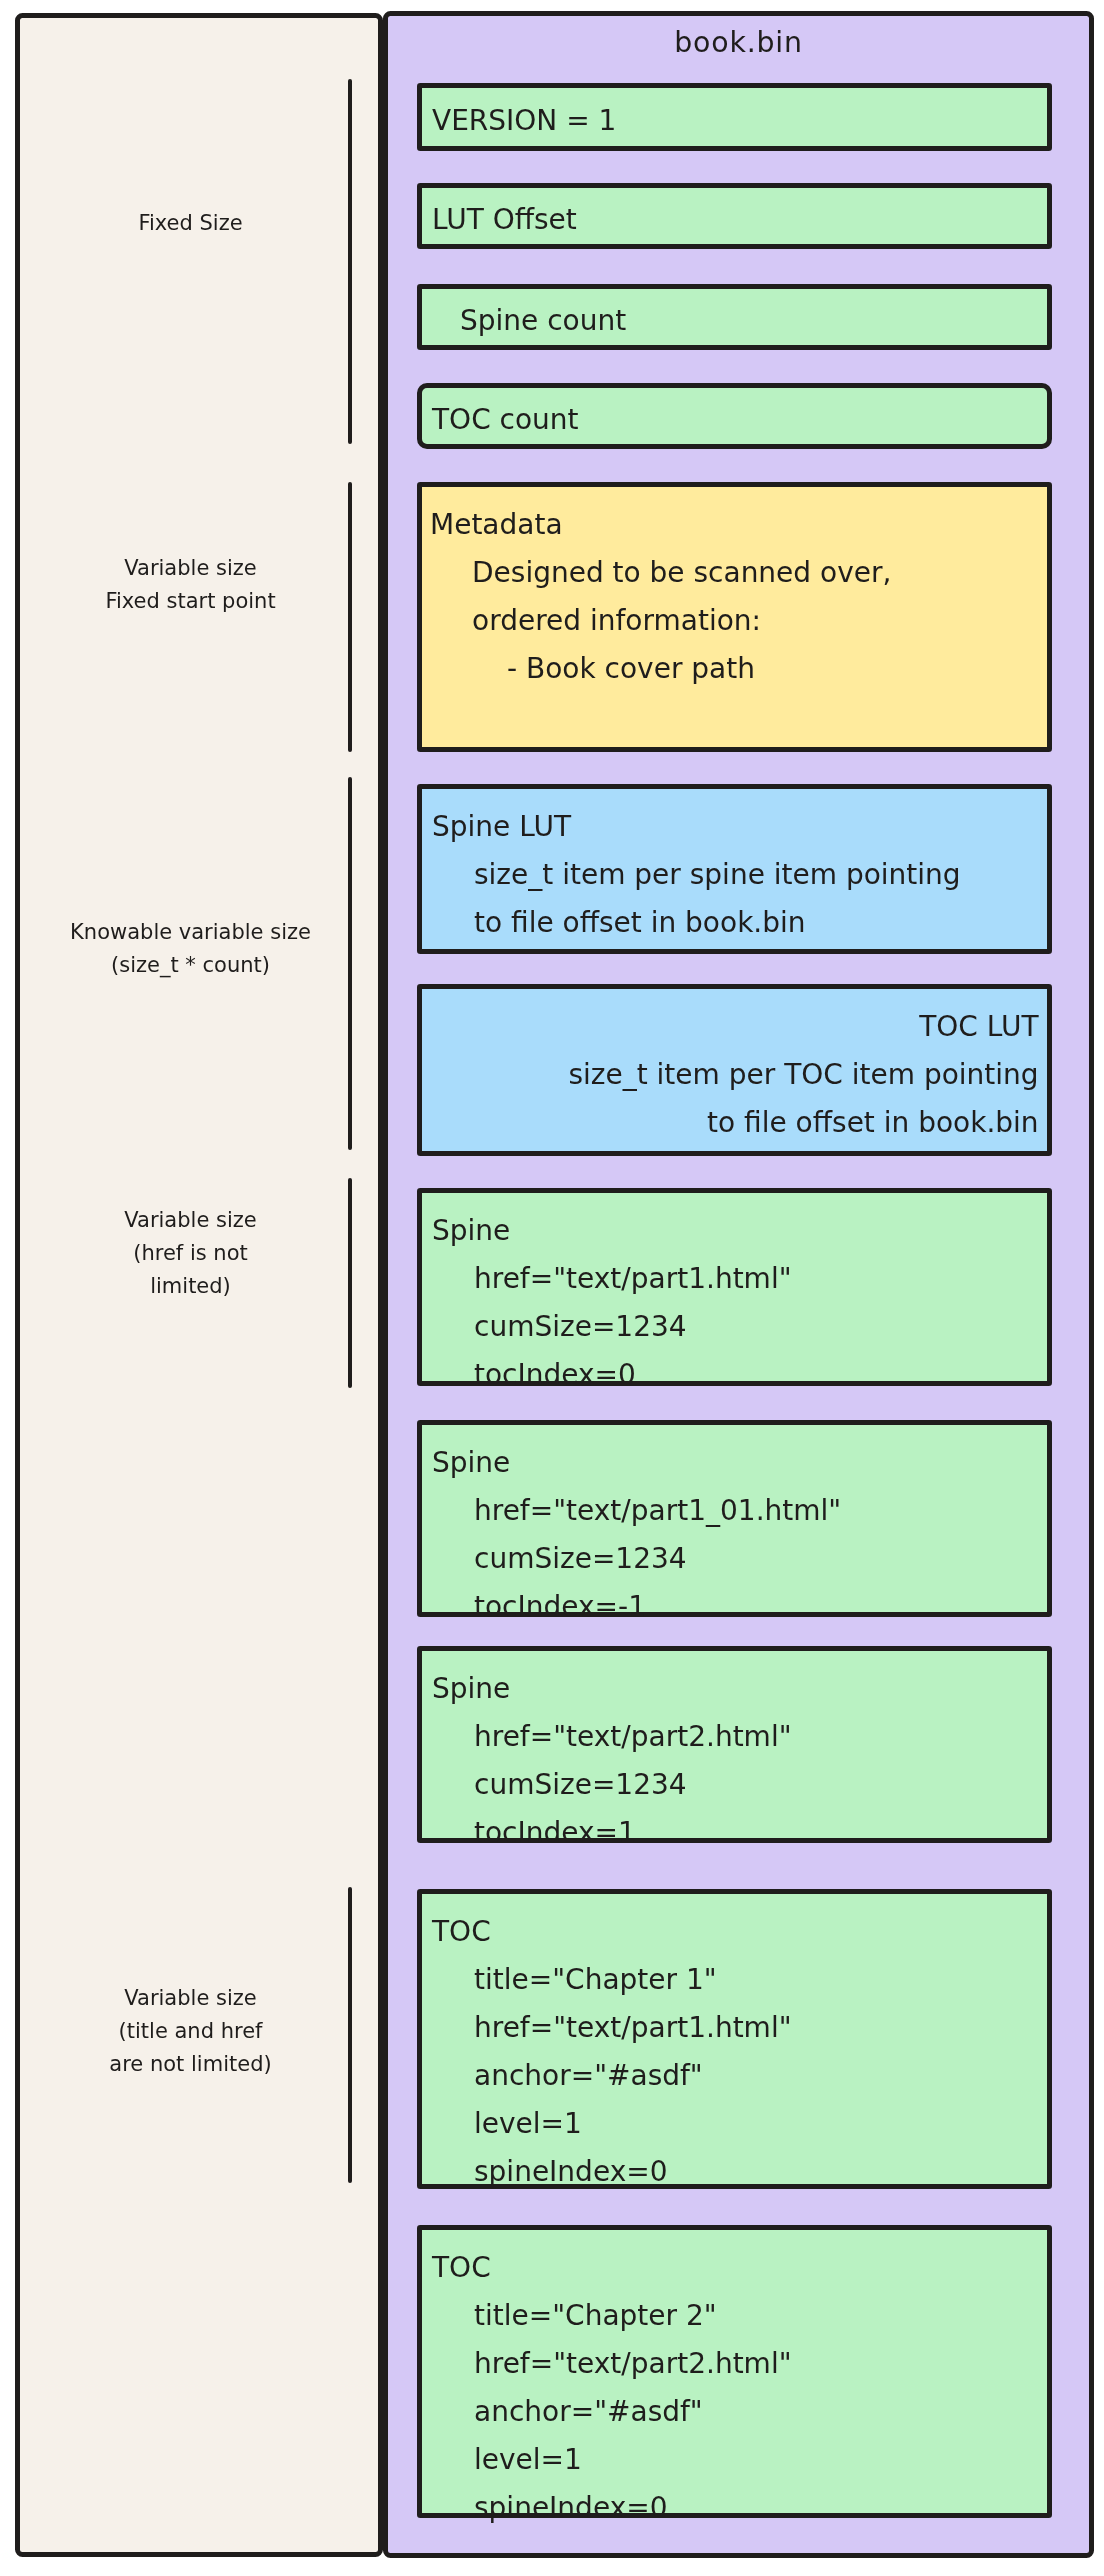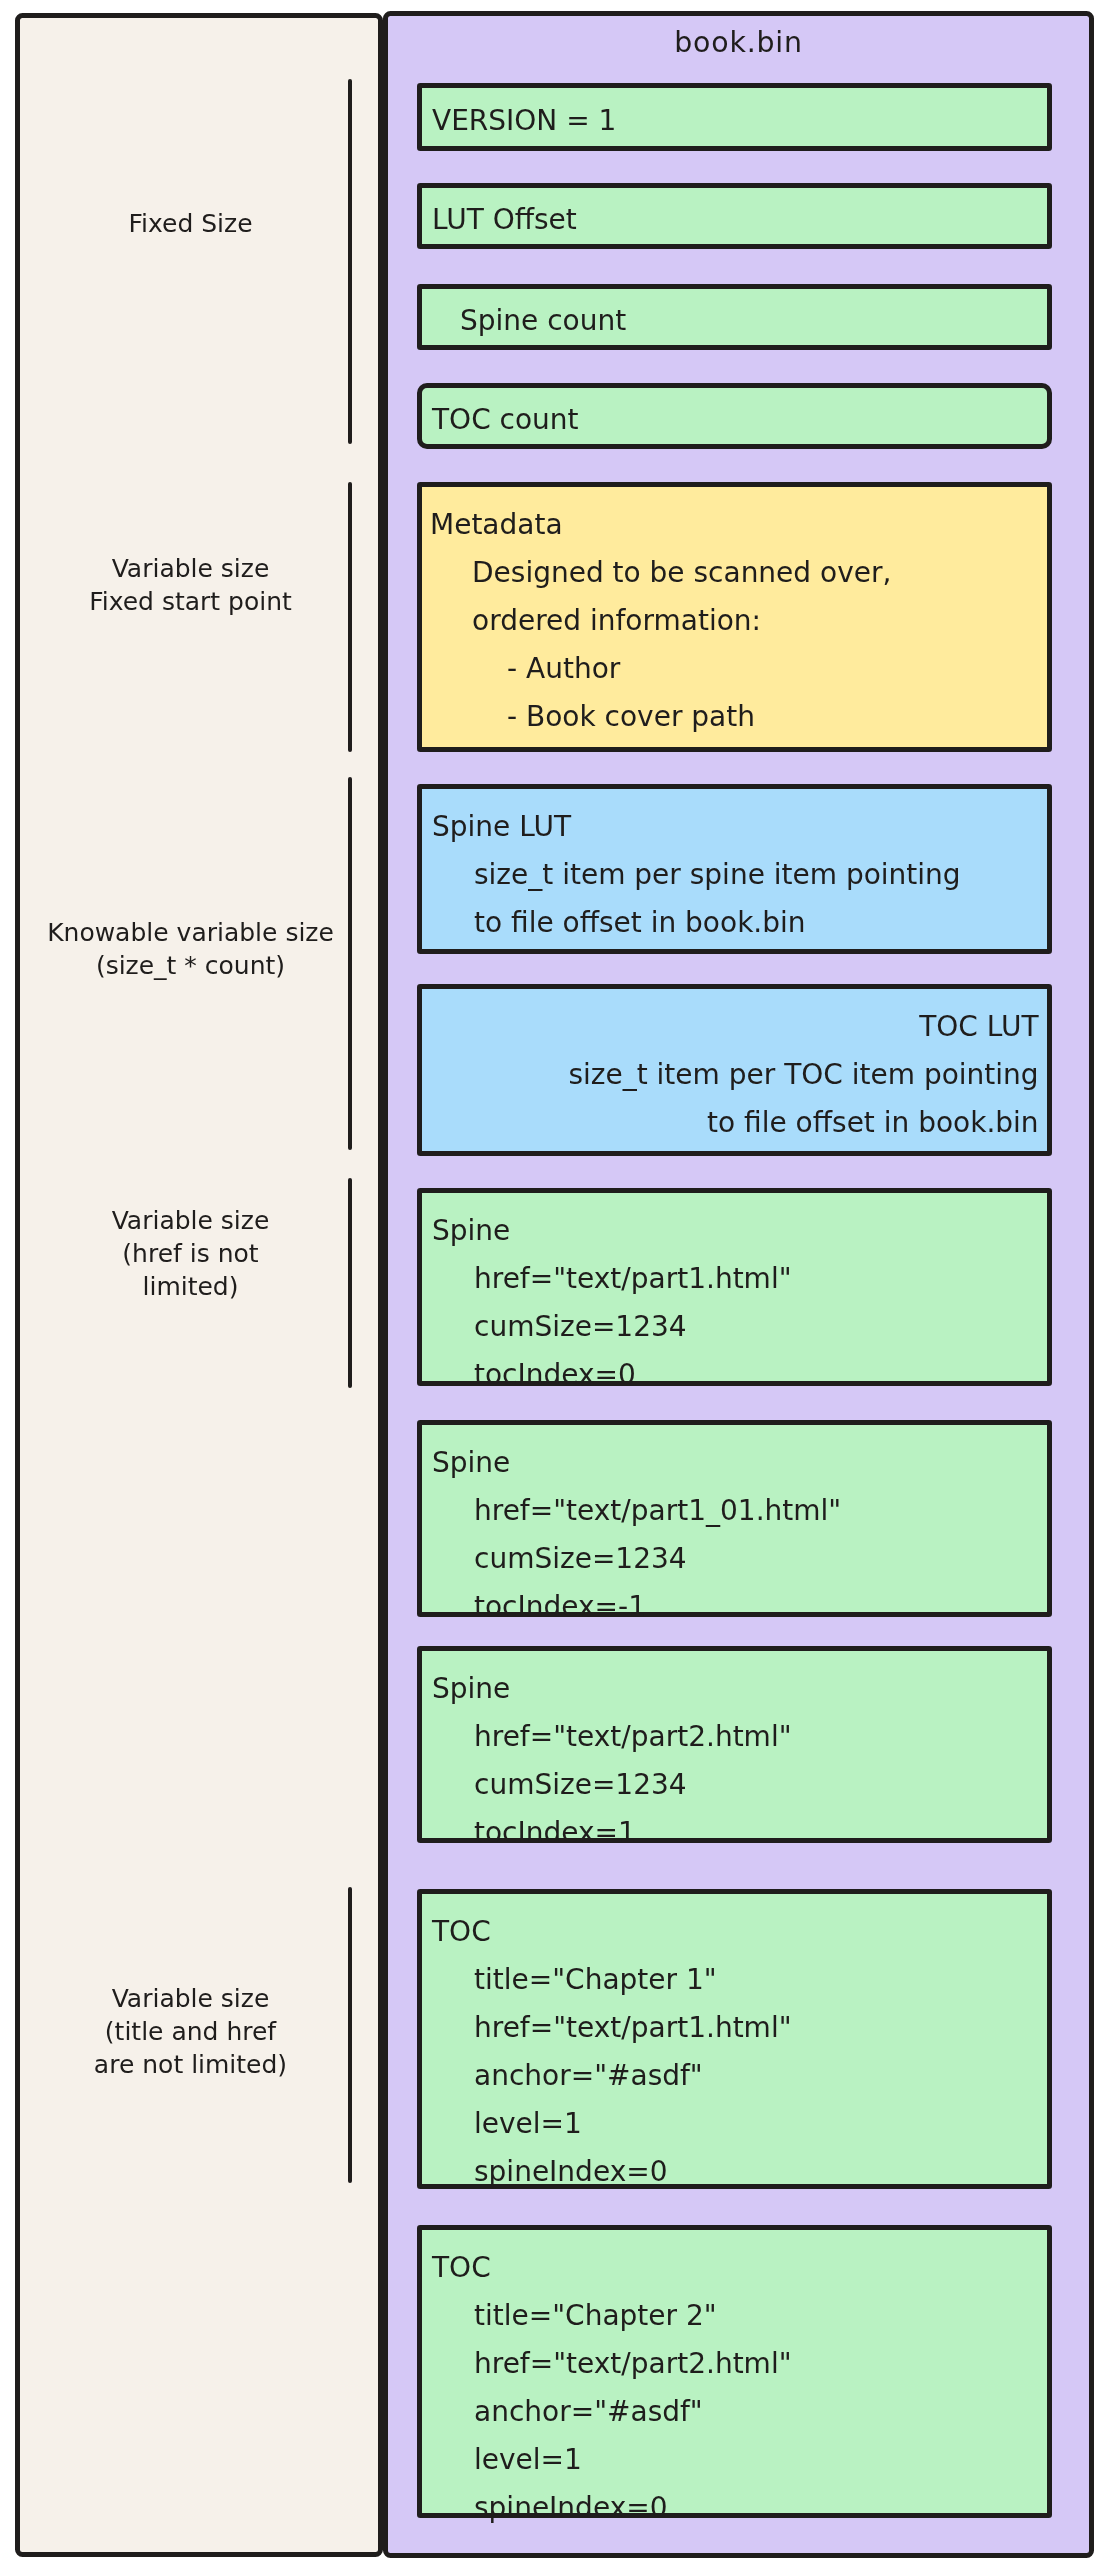--- a/index.html
+++ b/index.html
@@ -23,21 +23,21 @@
   .fbox.single{display:flex;flex-direction:column;justify-content:center;padding-top:0;}
   .fbox.green{background:var(--green);}
   .fbox.yellow{background:var(--yellow);padding-left:8px;}
   .fbox.blue{background:var(--blue);}
   .bline{white-space:pre;margin-top:8px;}
   .bline.ind1{padding-left:42px;}
   .bline.ind2{padding-left:77px;}
   .bracket{position:absolute;left:348px;width:4.2px;border-radius:2.5px;background:var(--stroke);}
   .side-label{
     position:absolute;left:38px;width:305px;text-align:center;
-    font-size:25px;line-height:33px;
+    font-size:21px;line-height:33px;
   }
 </style>
 </head>
 <body>
 
 <div class="canvas">
   <div class="panel panel-left"></div>
   <div class="panel panel-right"></div>
   <div class="diagram-title">book.bin</div>
   <div>
@@ -78,21 +78,20 @@
       <div class="fbox green single" style="top: 284px; height: 66px; padding-left: 38px;">
         <div class="bline ind0">Spine count</div>
       </div>
       <div class="fbox green single" style="top: 383px; height: 66px; border-radius: 10px;">
         <div class="bline ind0">TOC count</div>
       </div>
       <div class="fbox yellow" style="top: 482px; height: 270px;">
         <div class="bline ind0">Metadata</div>
         <div class="bline ind1">Designed to be scanned over,</div>
         <div class="bline ind1">ordered information:</div>
-        <div class="bline ind2">- Author</div>
         <div class="bline ind2">- Book cover path</div>
       </div>
       <div class="fbox blue" style="top: 784px; height: 170px;">
         <div class="bline ind0">Spine LUT</div>
         <div class="bline ind1">size_t item per spine item pointing</div>
         <div class="bline ind1">to file offset in book.bin</div>
       </div>
       <div class="fbox blue" style="top: 984px; height: 172px; text-align: right;">
         <div class="bline ind0">TOC LUT</div>
         <div class="bline ind1">size_t item per TOC item pointing</div>

